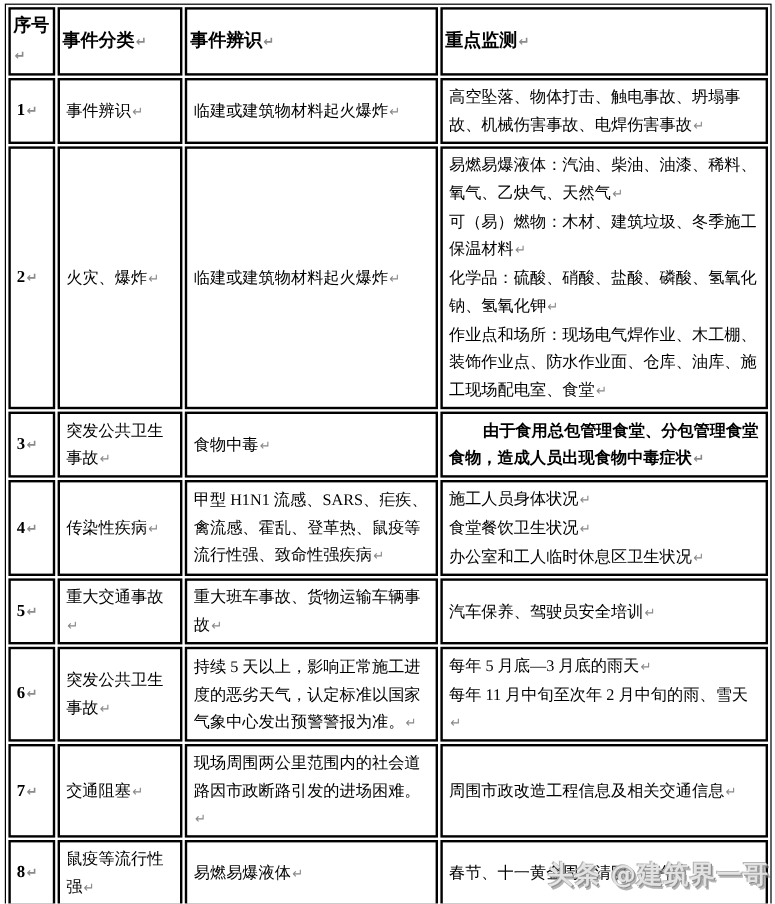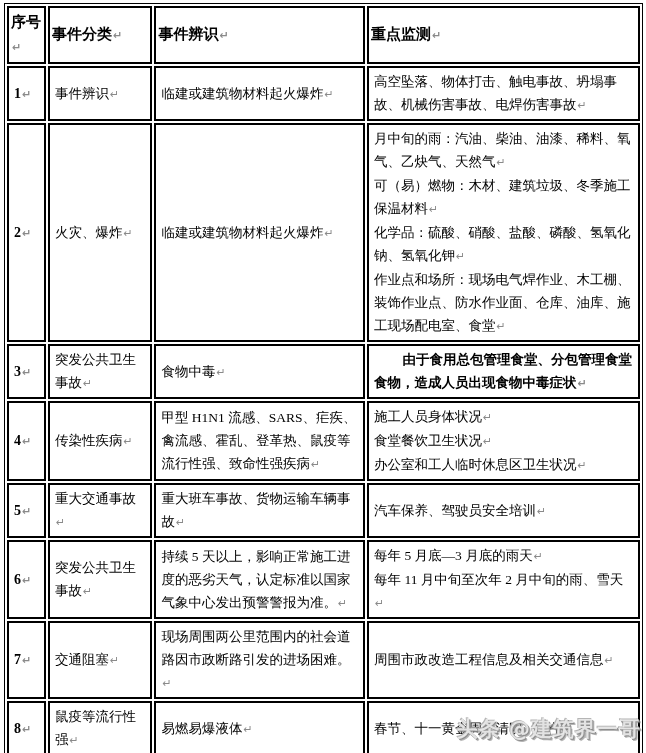--- a/index.html
+++ b/index.html
@@ -135,21 +135,21 @@
           <td class="no-cell">
             <div class="para"><span>2</span><span class="mark">↵</span></div>
           </td>
           <td>
             <div class="para"><span>火灾、爆炸</span><span class="mark">↵</span></div>
           </td>
           <td>
             <div class="para"><span>临建或建筑物材料起火爆炸</span><span class="mark">↵</span></div>
           </td>
           <td>
-            <div class="para"><span>月中旬的雨：汽油、柴油、油漆、稀料、氧气、乙炔气、天然气</span><span class="mark">↵</span></div>
+            <div class="para"><span>易燃易爆液体：汽油、柴油、油漆、稀料、氧气、乙炔气、天然气</span><span class="mark">↵</span></div>
             <div class="para"><span>可（易）燃物：木材、建筑垃圾、冬季施工保温材料</span><span class="mark">↵</span></div>
             <div class="para"><span>化学品：硫酸、硝酸、盐酸、磷酸、氢氧化钠、氢氧化钾</span><span class="mark">↵</span></div>
             <div class="para"><span>作业点和场所：现场电气焊作业、木工棚、装饰作业点、防水作业面、仓库、油库、施工现场配电室、食堂</span><span class="mark">↵</span></div>
           </td>
         </tr>
         <tr>
           <td class="no-cell">
             <div class="para"><span>3</span><span class="mark">↵</span></div>
           </td>
           <td>

